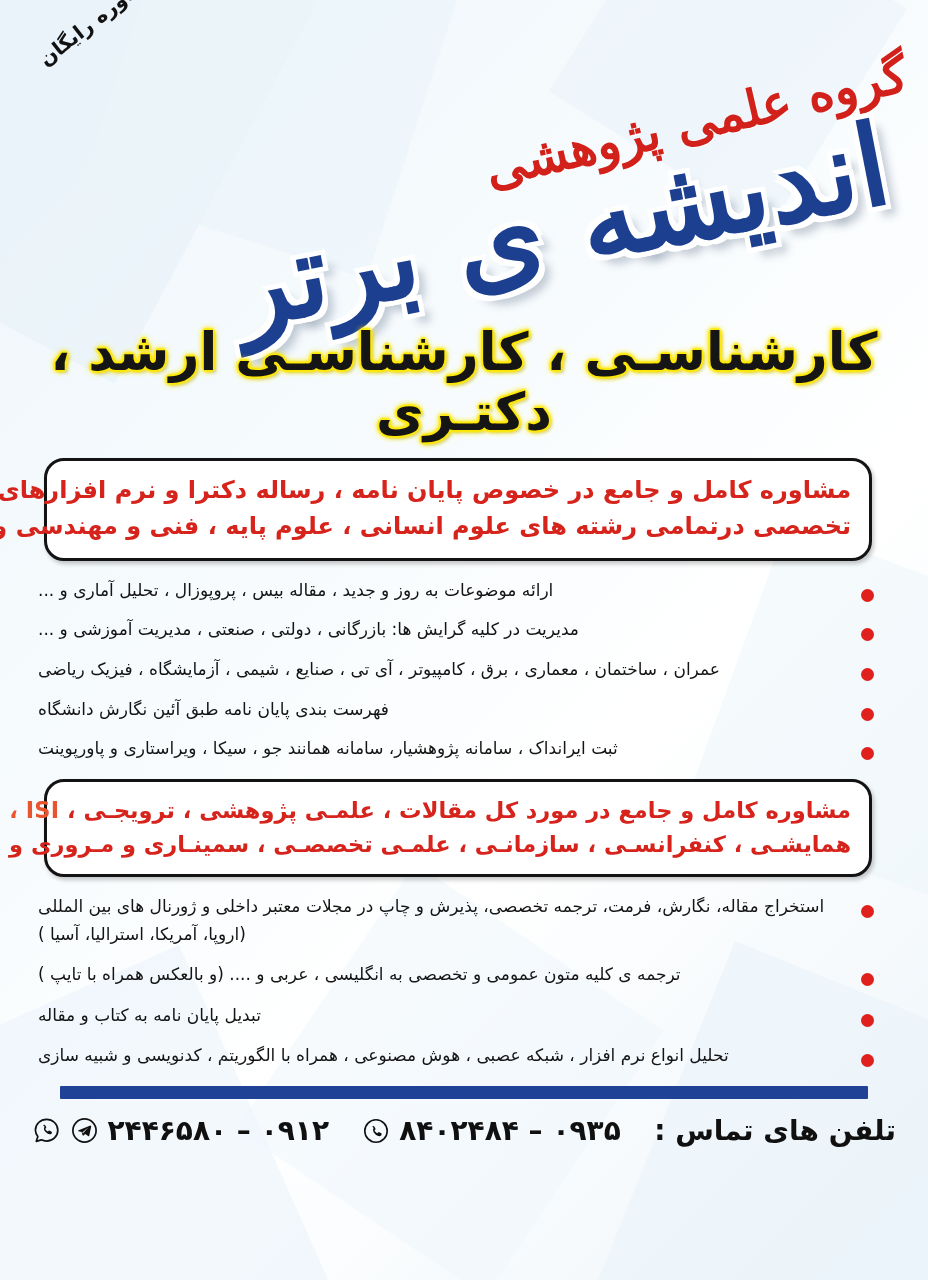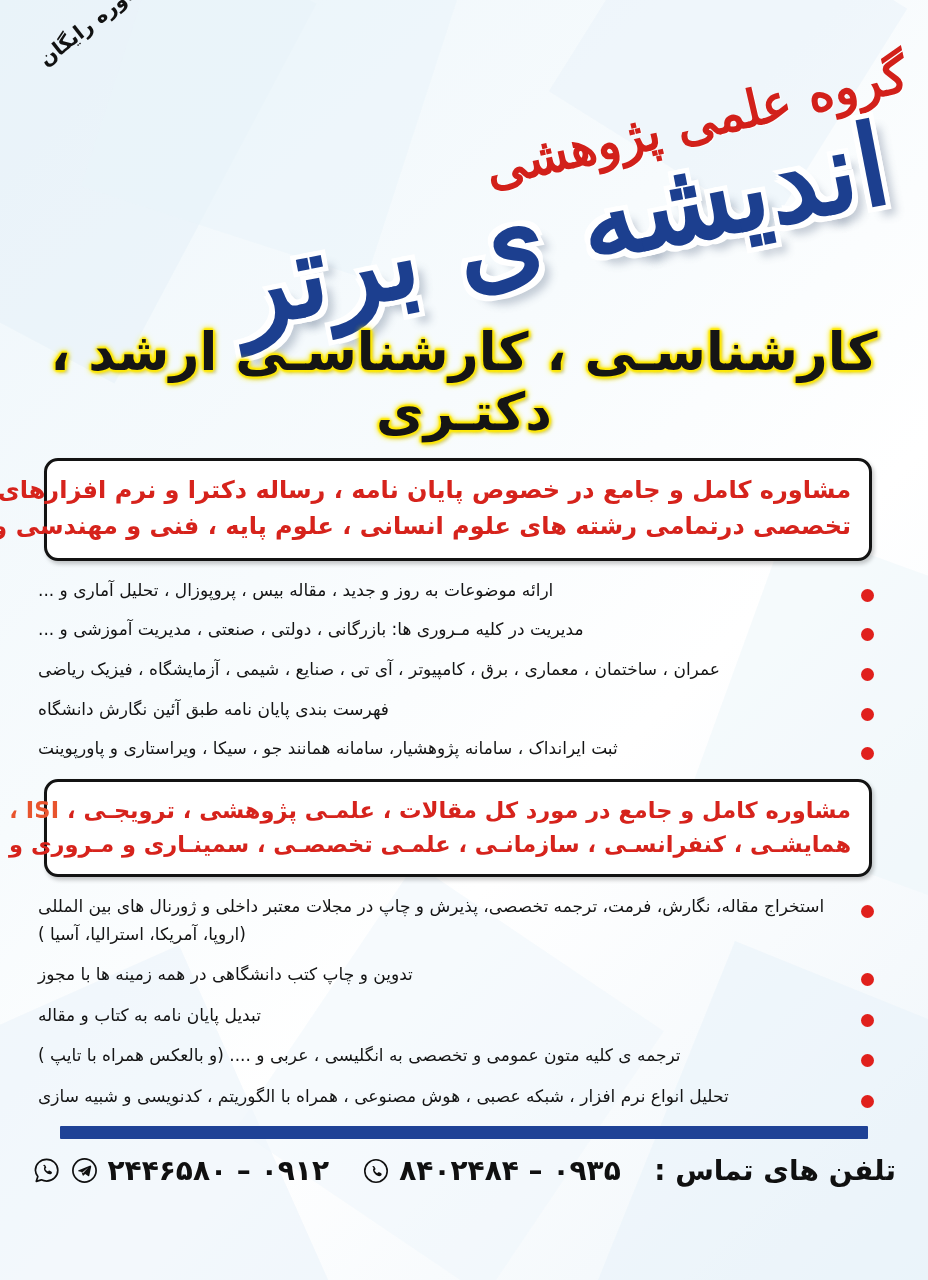--- a/index.html
+++ b/index.html
@@ -116,21 +116,21 @@
        2px 0 2px #ffe800, -2px 0 2px #ffe800,
        0 2px 2px #ffe800,  0 -2px 2px #ffe800,
        3px 3px 3px rgba(0,0,0,.18);
   }
 
   
   .red-box {
     position: relative;
     z-index: 5;
     border: 3px solid #131313;
-    border-radius: 14px;
+    border-radius: 20px;
     background: #ffffff;
     margin: 16px 56px 0 44px;
     padding: 11px 18px 13px 18px;
     box-shadow: 2px 3px 4px rgba(0,0,0,.22);
   }
   .red-box p {
     font-family: "DejaVu Sans", sans-serif;
     font-weight: 700;
     font-size: 24px;
     line-height: 1.52;
@@ -224,36 +224,35 @@
 
   <div id="degrees">کارشناسـی ، کارشناسـی ارشد ، دکتـری</div>
 
   <div class="red-box">
     <p>مشاوره کامل و جامع در خصوص پایان نامه ، رساله دکترا و نرم افزارهای</p>
     <p>تخصصی  درتمامی رشته های علوم انسانی ، علوم پایه ، فنی و مهندسی و ...</p>
   </div>
 
   <ul class="bullets upper">
     <li>ارائه موضوعات به روز و جدید ، مقاله بیس ، پروپوزال ، تحلیل آماری و ...</li>
-    <li>مدیریت در کلیه مـروری ها: بازرگانی ، دولتی ، صنعتی ، مدیریت آموزشی و ...</li>
+    <li>مدیریت در کلیه گرایش ها: بازرگانی ، دولتی ، صنعتی ، مدیریت آموزشی و ...</li>
     <li>عمران ، ساختمان ،  معماری  ، برق ، کامپیوتر ، آی تی ، صنایع ، شیمی ، آزمایشگاه ، فیزیک ریاضی</li>
     <li>فهرست بندی پایان نامه طبق آئین نگارش دانشگاه</li>
     <li>ثبت ایرانداک ، سامانه پژوهشیار، سامانه همانند جو ، سیکا ، ویراستاری و پاورپوینت</li>
   </ul>
 
   <div class="red-box tight">
     <p><span>مشاوره کامل و جامع در مورد کل مقالات ، علمـی پژوهشی ، ترویجـی ، </span><span class="isc">ISC ، ISI</span></p>
     <p>همایشـی ، کنفرانسـی ، سازمانـی ، علمـی تخصصـی ، سمینـاری و مـروری  و ...</p>
   </div>
 
   <ul class="bullets lower">
     <li>استخراج مقاله، نگارش، فرمت، ترجمه تخصصی، پذیرش و چاپ در مجلات معتبر داخلی و ژورنال های بین المللی (اروپا، آمریکا، استرالیا، آسیا )</li>
-    <li>تدوین و چاپ کتب دانشگاهی در همه زمینه ها با مجوز</li>
+    <li>ترجمه ی کلیه متون عمومی و تخصصی به انگلیسی ، عربی و .... (و بالعکس همراه با تایپ )</li>
     <li>تبدیل پایان نامه به کتاب و مقاله</li>
-    <li>ترجمه ی کلیه متون عمومی و تخصصی به انگلیسی ، عربی و .... (و بالعکس همراه با تایپ )</li>
     <li>تحلیل انواع نرم افزار ، شبکه عصبی ، هوش مصنوعی ، همراه با الگوریتم ، کدنویسی و شبیه سازی</li>
   </ul>
 
   <div id="blue-bar"></div>
 
   <div id="phones">
     <span>تلفن های تماس :</span>
     <span class="sep"></span>
     <span class="num">۰۹۳۵ – ۸۴۰۲۴۸۴</span>
     <span class="soc">

